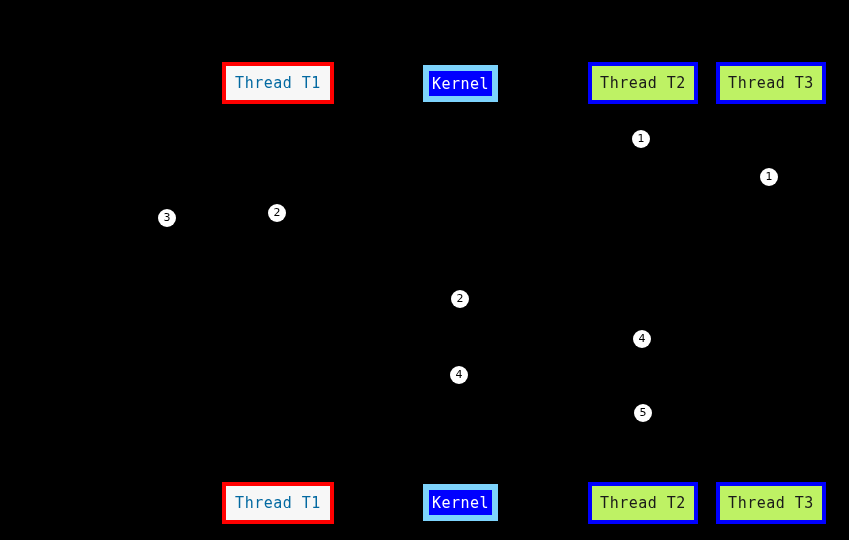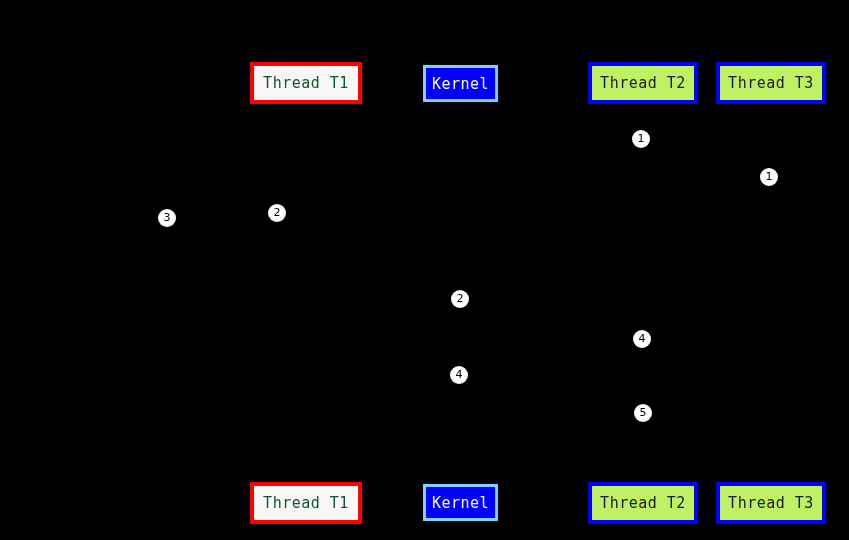--- a/index.html
+++ b/index.html
@@ -33,31 +33,30 @@
     align-items: center;
     justify-content: center;
     height: 42px;
     font-size: 15px;
     letter-spacing: 0.5px;
     white-space: nowrap;
   }
   .participant.red {
     background: #f7f7f7;
     border: 4px solid #ff0000;
-    color: #14532d;
-    margin-left: 28px;
+    color: #0369a1;
   }
   .participant.blue-outline {
     background: #bef264;
     border: 4px solid #0000ff;
     color: #1a1a1a;
   }
   .participant.blue-fill {
     background: #0000ff;
-    border: 3px solid #7dd3fc;
+    border: 6px solid #7dd3fc;
     color: #ffffff;
     height: 37px;
     align-items: center;
   }
 
   
   .msg-line {
     position: absolute;
     height: 1px;
     background: #000000;

